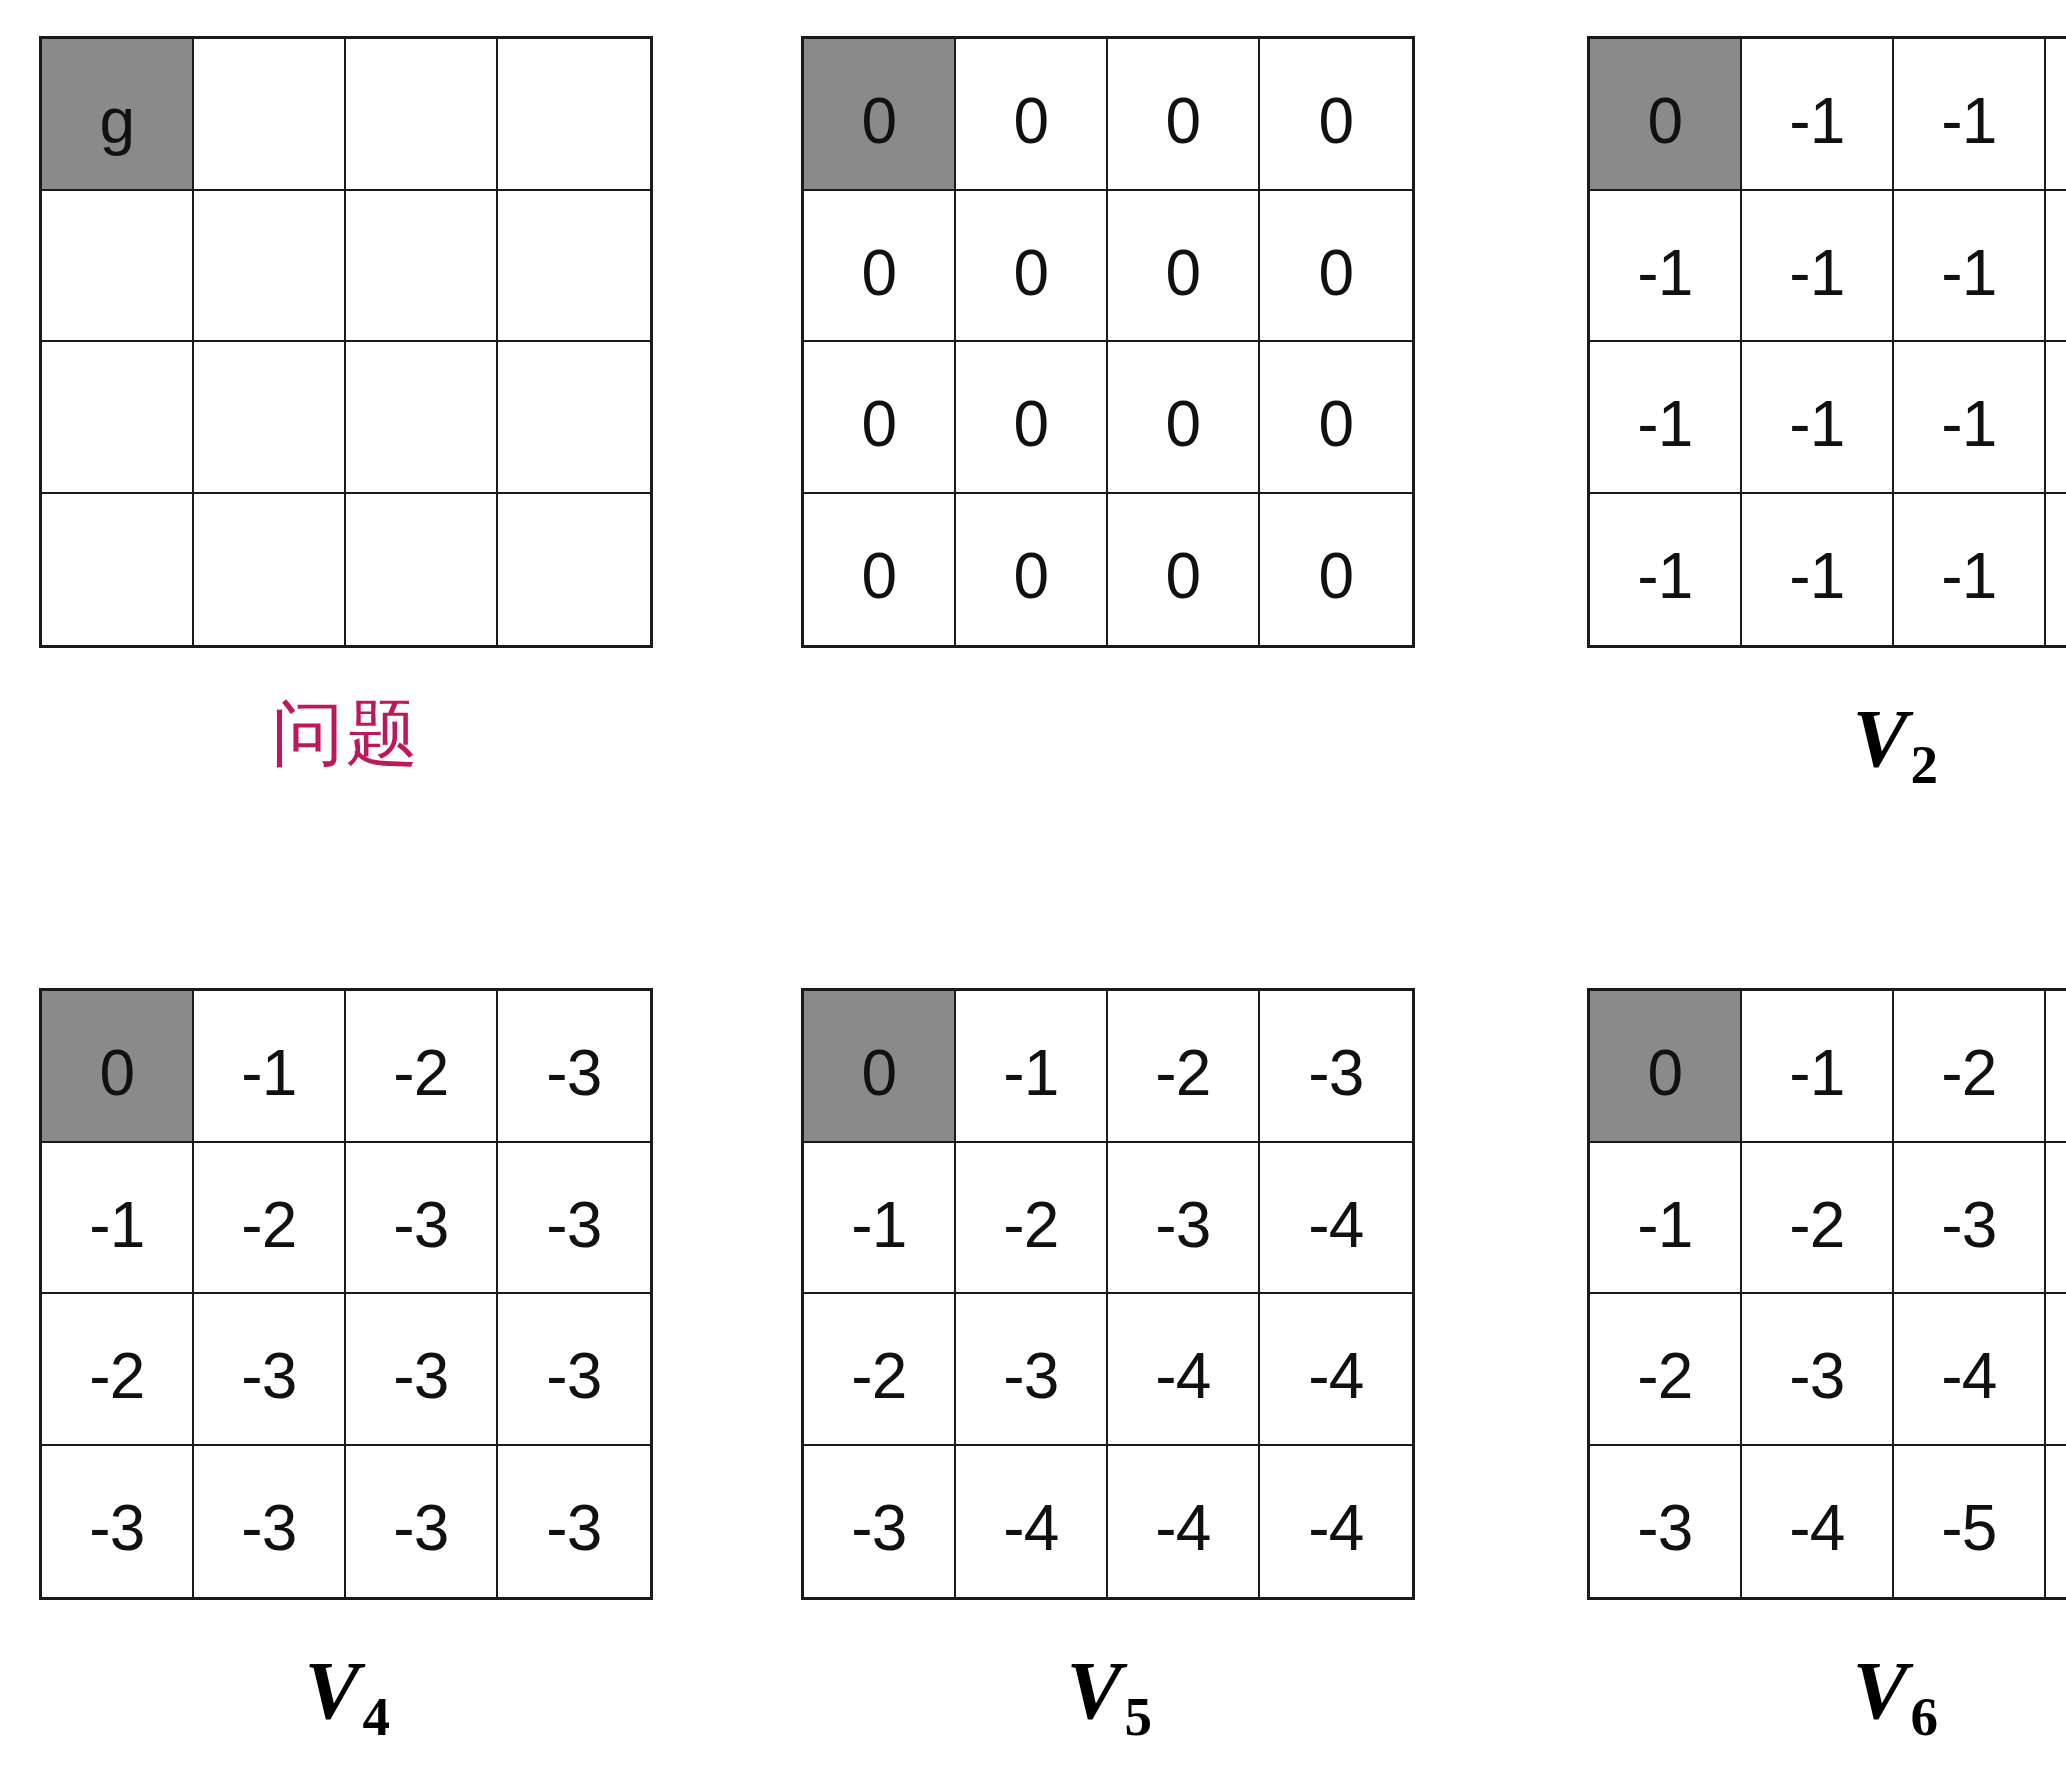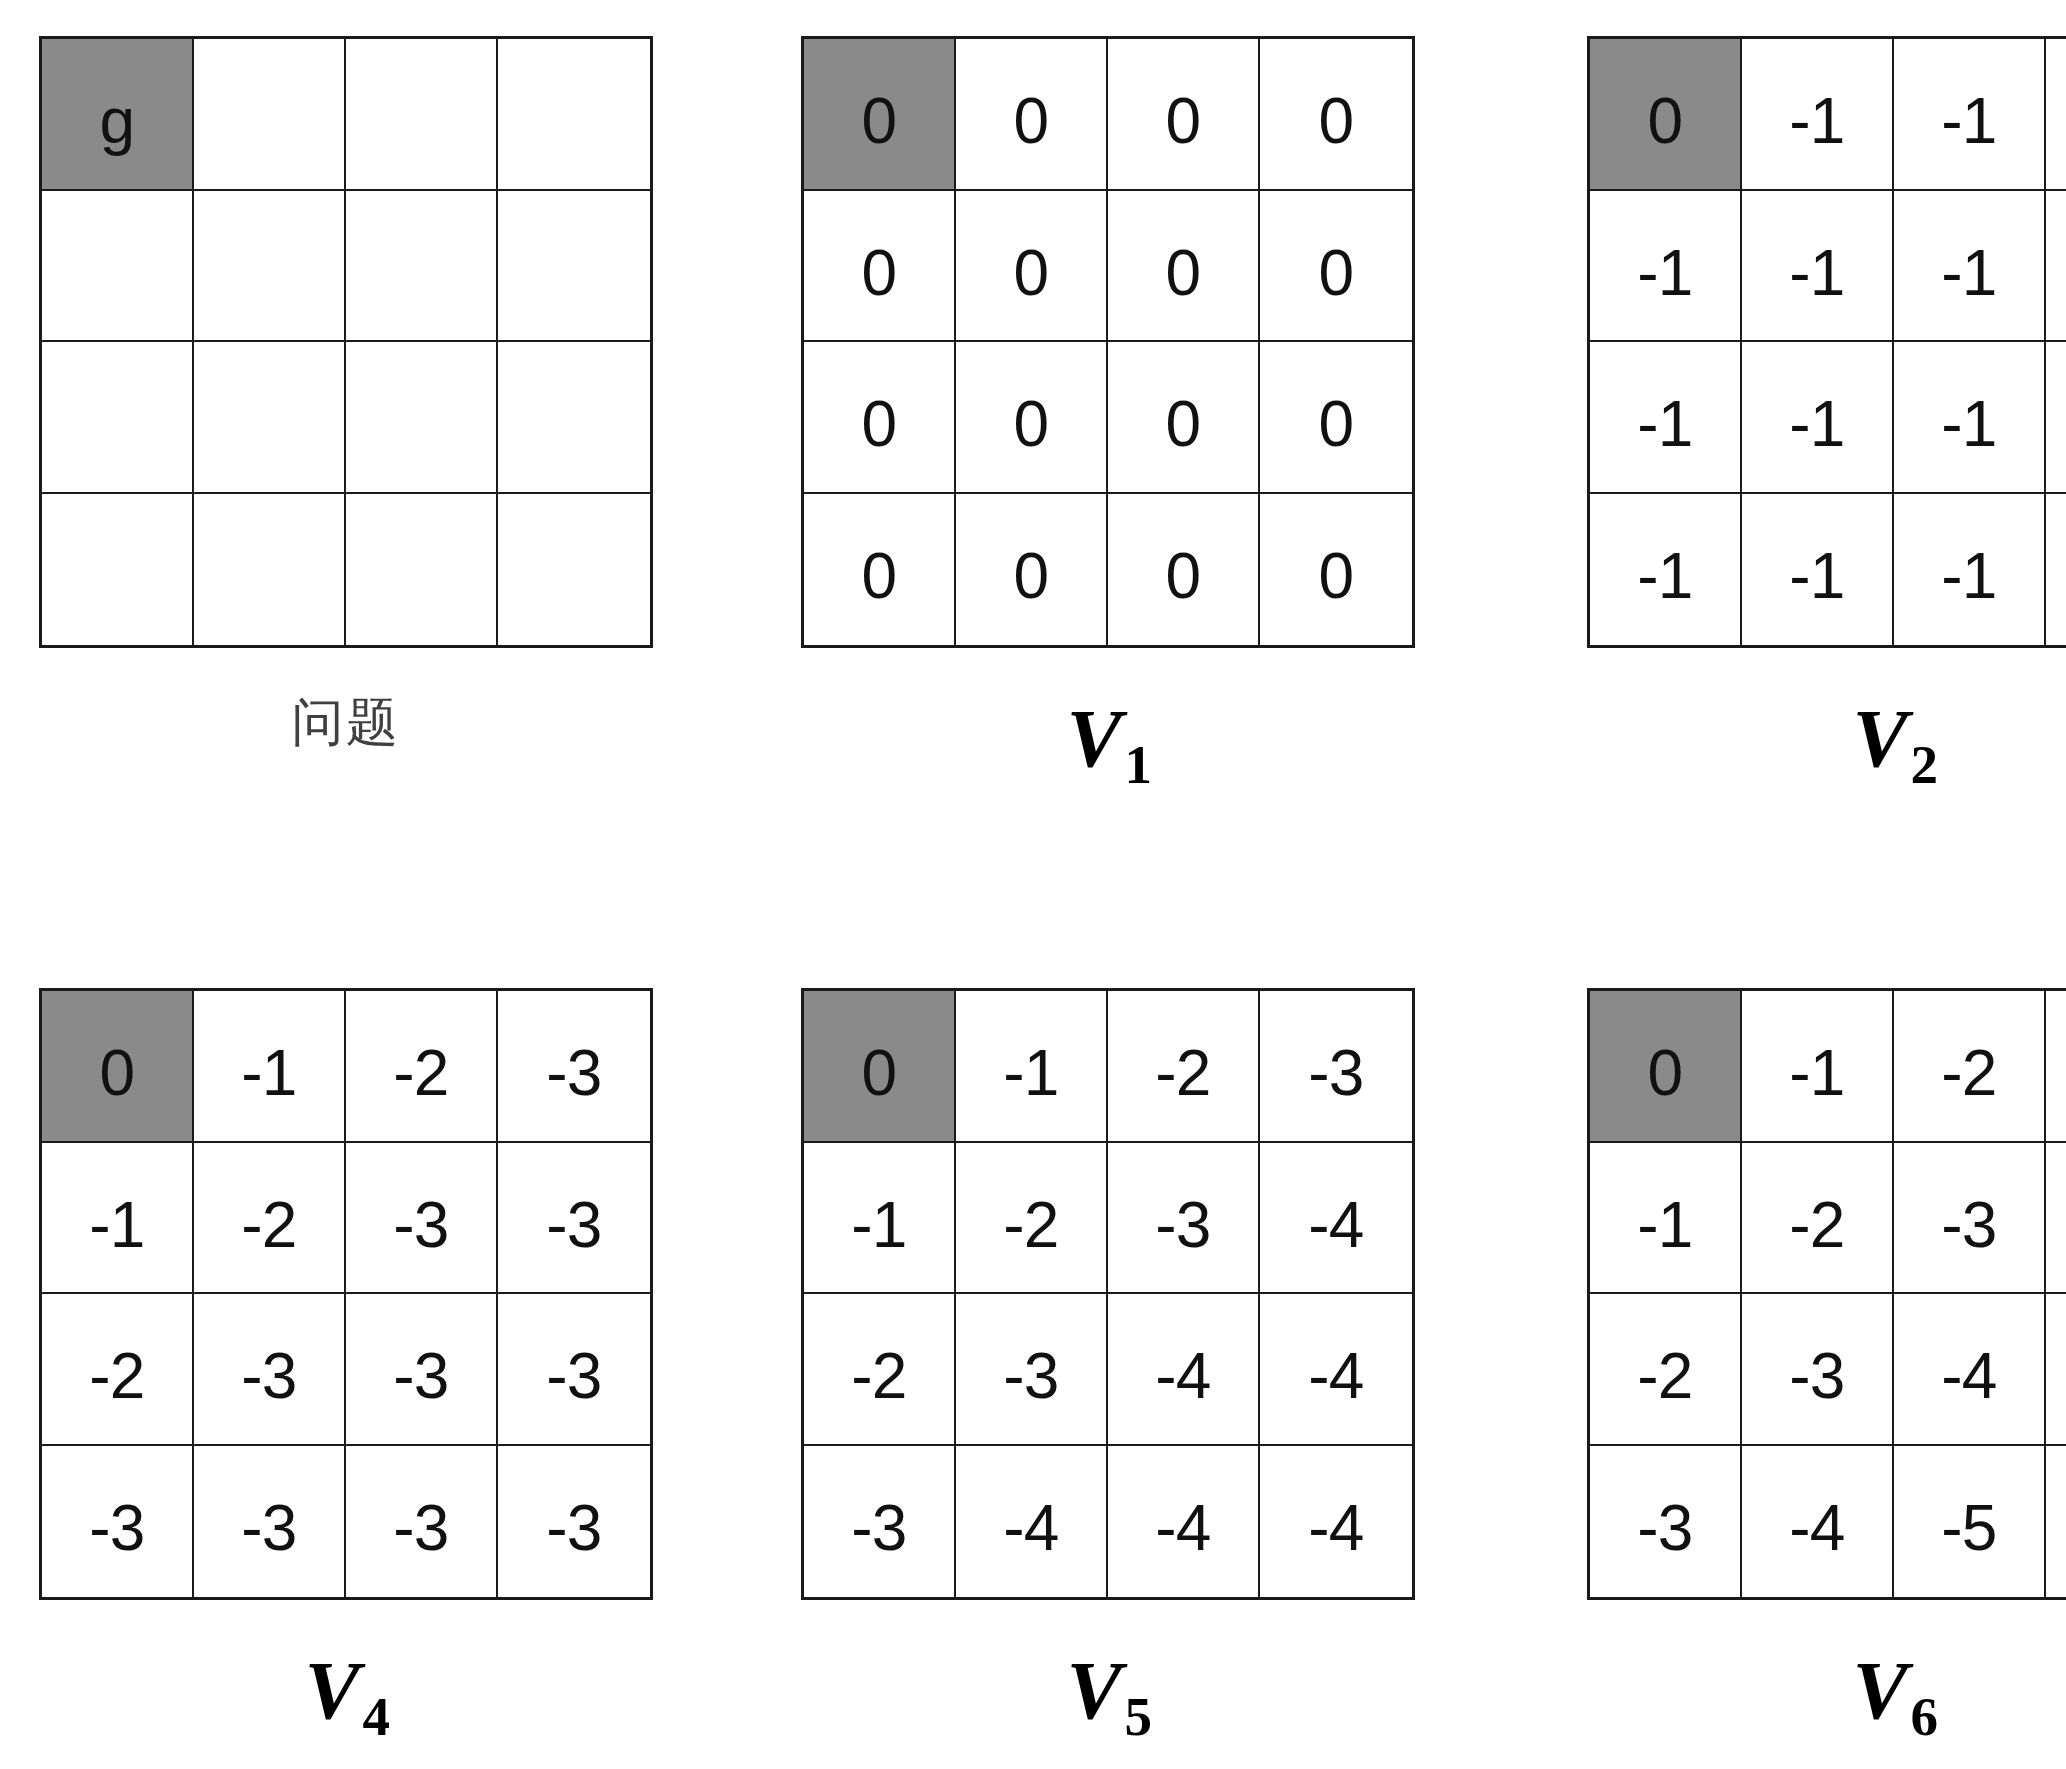--- a/index.html
+++ b/index.html
@@ -57,23 +57,23 @@
   }
 
   .caption {
     width: 614px;
     text-align: center;
     margin-top: 49px;
     height: 124px;
   }
 
   .caption-cjk {
-    font-family: Liberation Serif, serif;
-    font-size: 52px;
-    color: #404040;
+    font-family: Liberation Sans, sans-serif;
+    font-size: 72px;
+    color: #be185d;
     line-height: 1;
     display: inline-block;
     letter-spacing: 2.5px;
   }
 
   .caption-v {
     display: inline-block;
     color: #000000;
     line-height: 1;
   }
@@ -196,21 +196,20 @@
         <div class="cell">
           <span class="cell-text">0</span>
         </div>
         <div class="cell">
           <span class="cell-text">0</span>
         </div>
         <div class="cell">
           <span class="cell-text">0</span>
         </div>
       </div>
-      <div class="caption"><span class="caption-v"><span class="v-letter">V</span><span class="v-sub">1</span></span></div>
     </div>
     <div class="panel" style="left: 1587px; top: 36px;">
       <div class="grid">
         <div class="cell shaded">
           <span class="cell-text">0</span>
         </div>
         <div class="cell">
           <span class="cell-text">-1</span>
         </div>
         <div class="cell">

